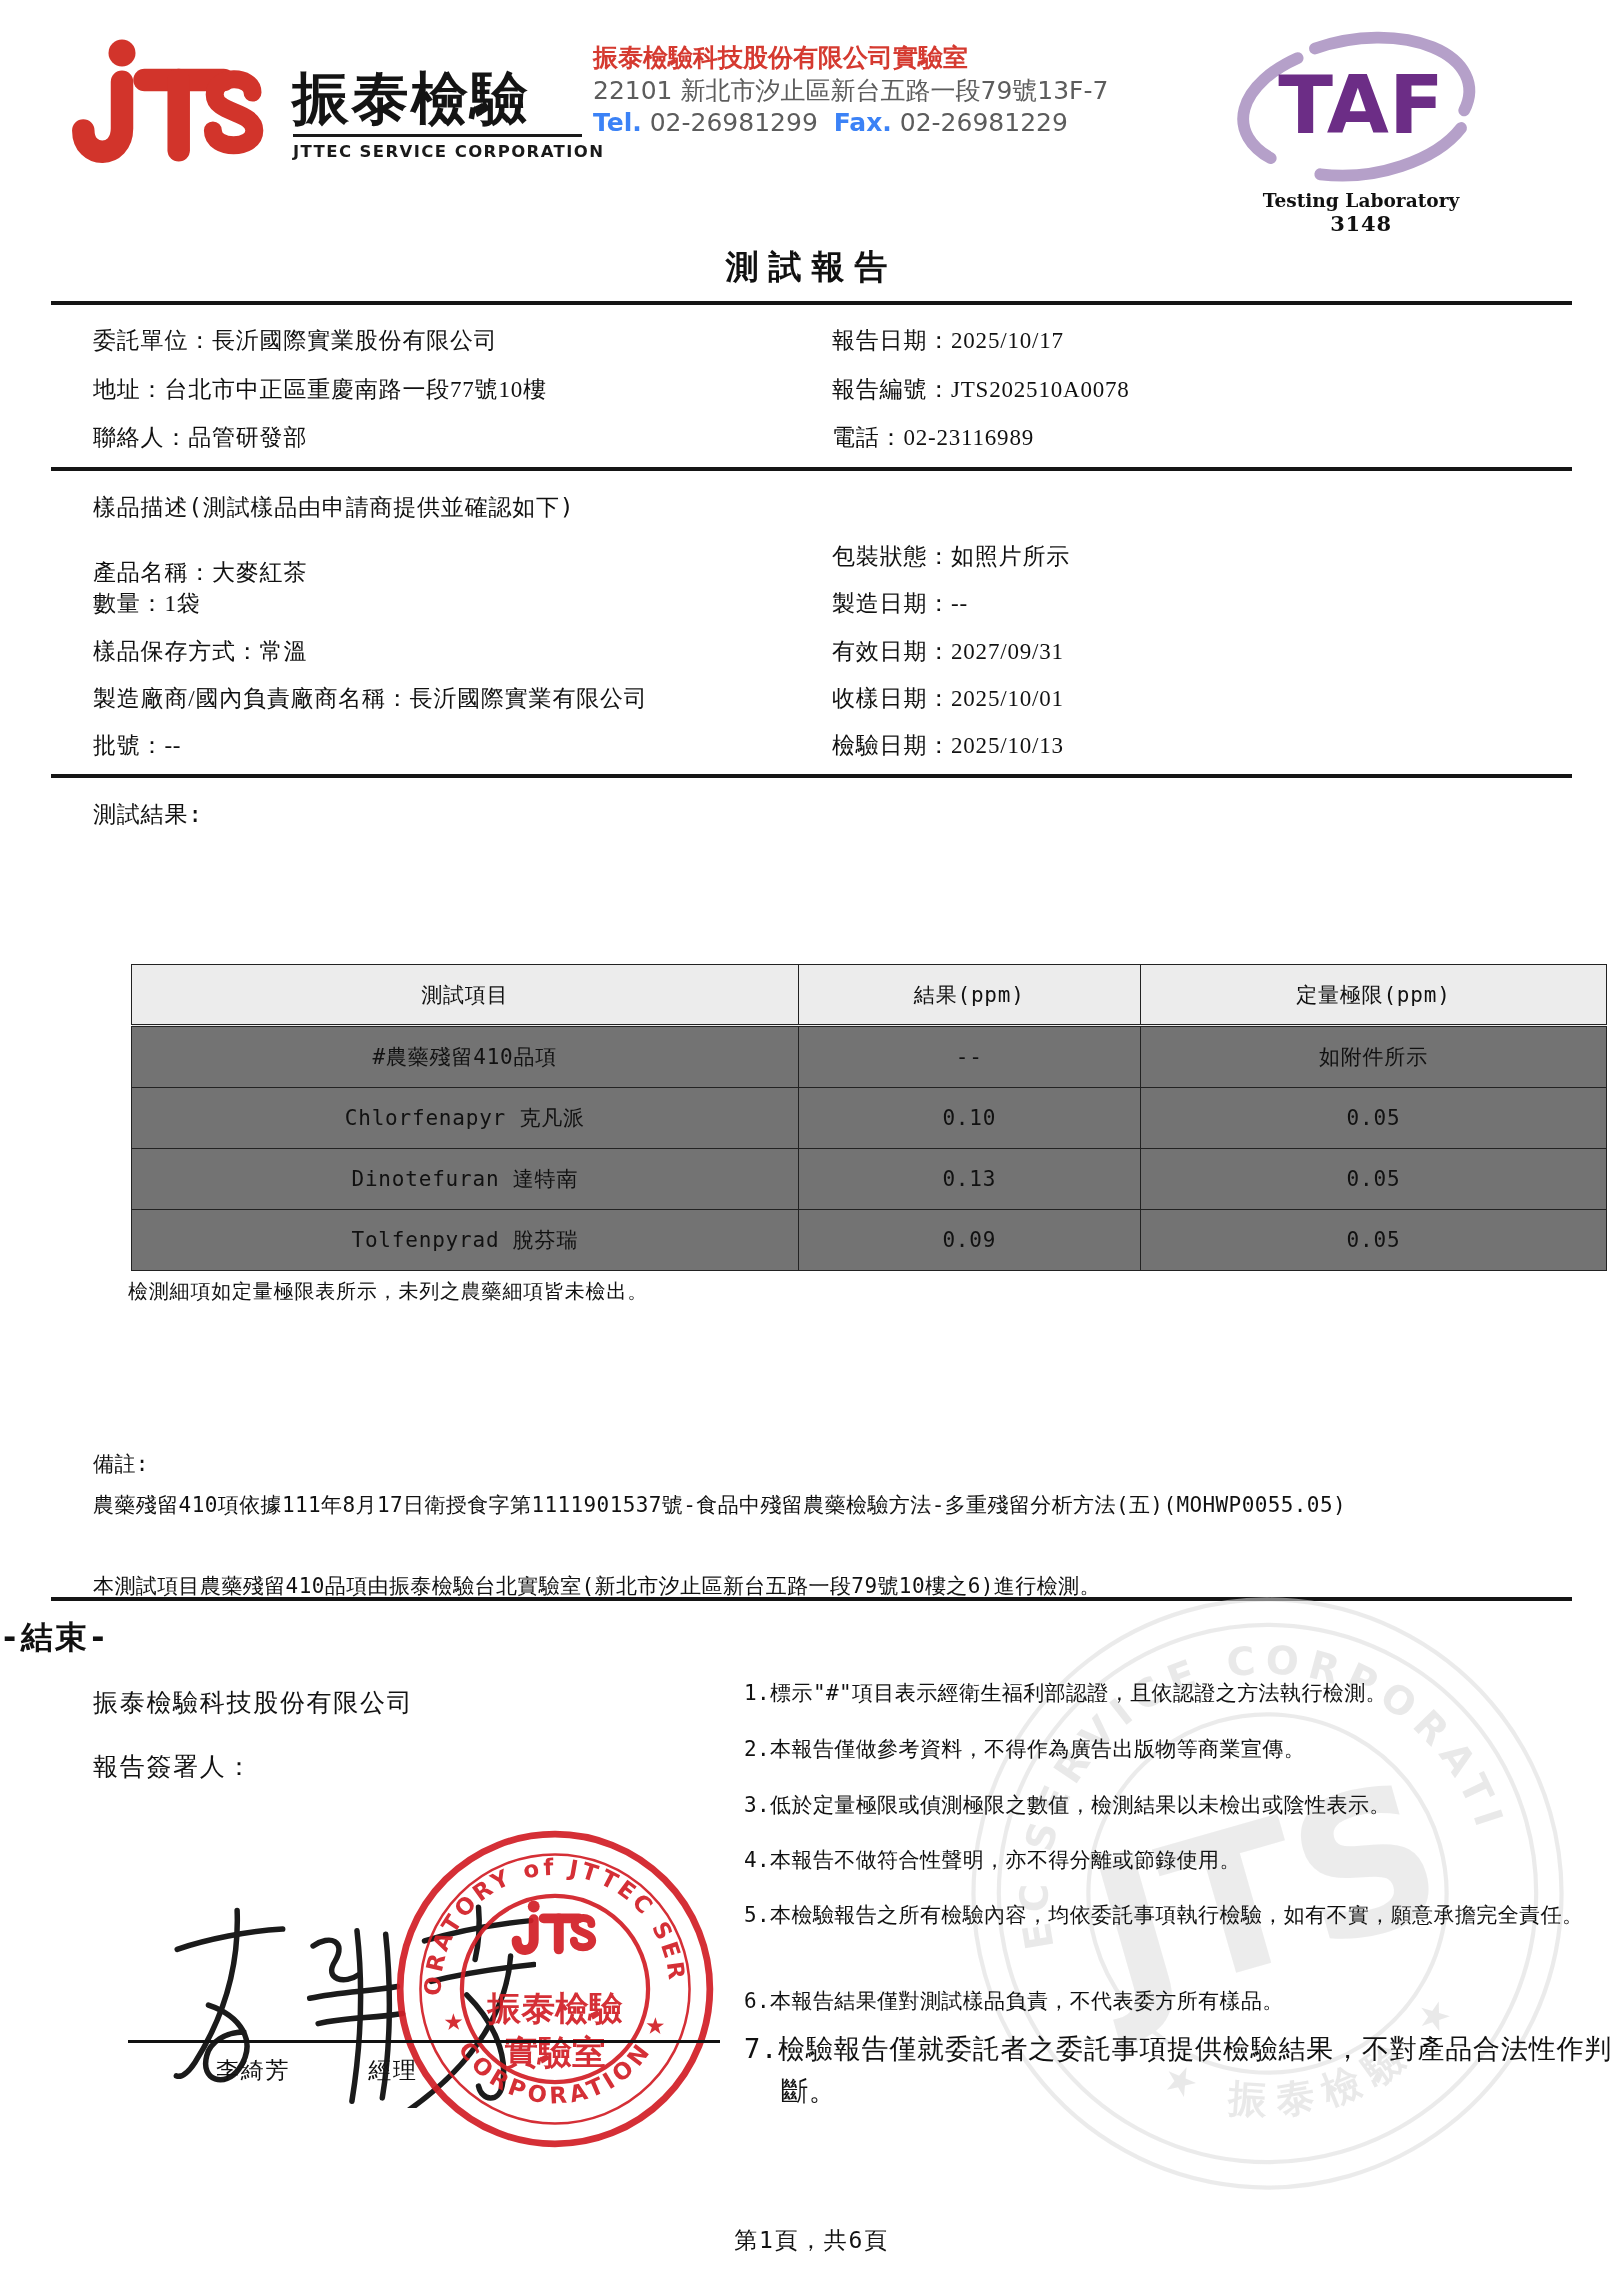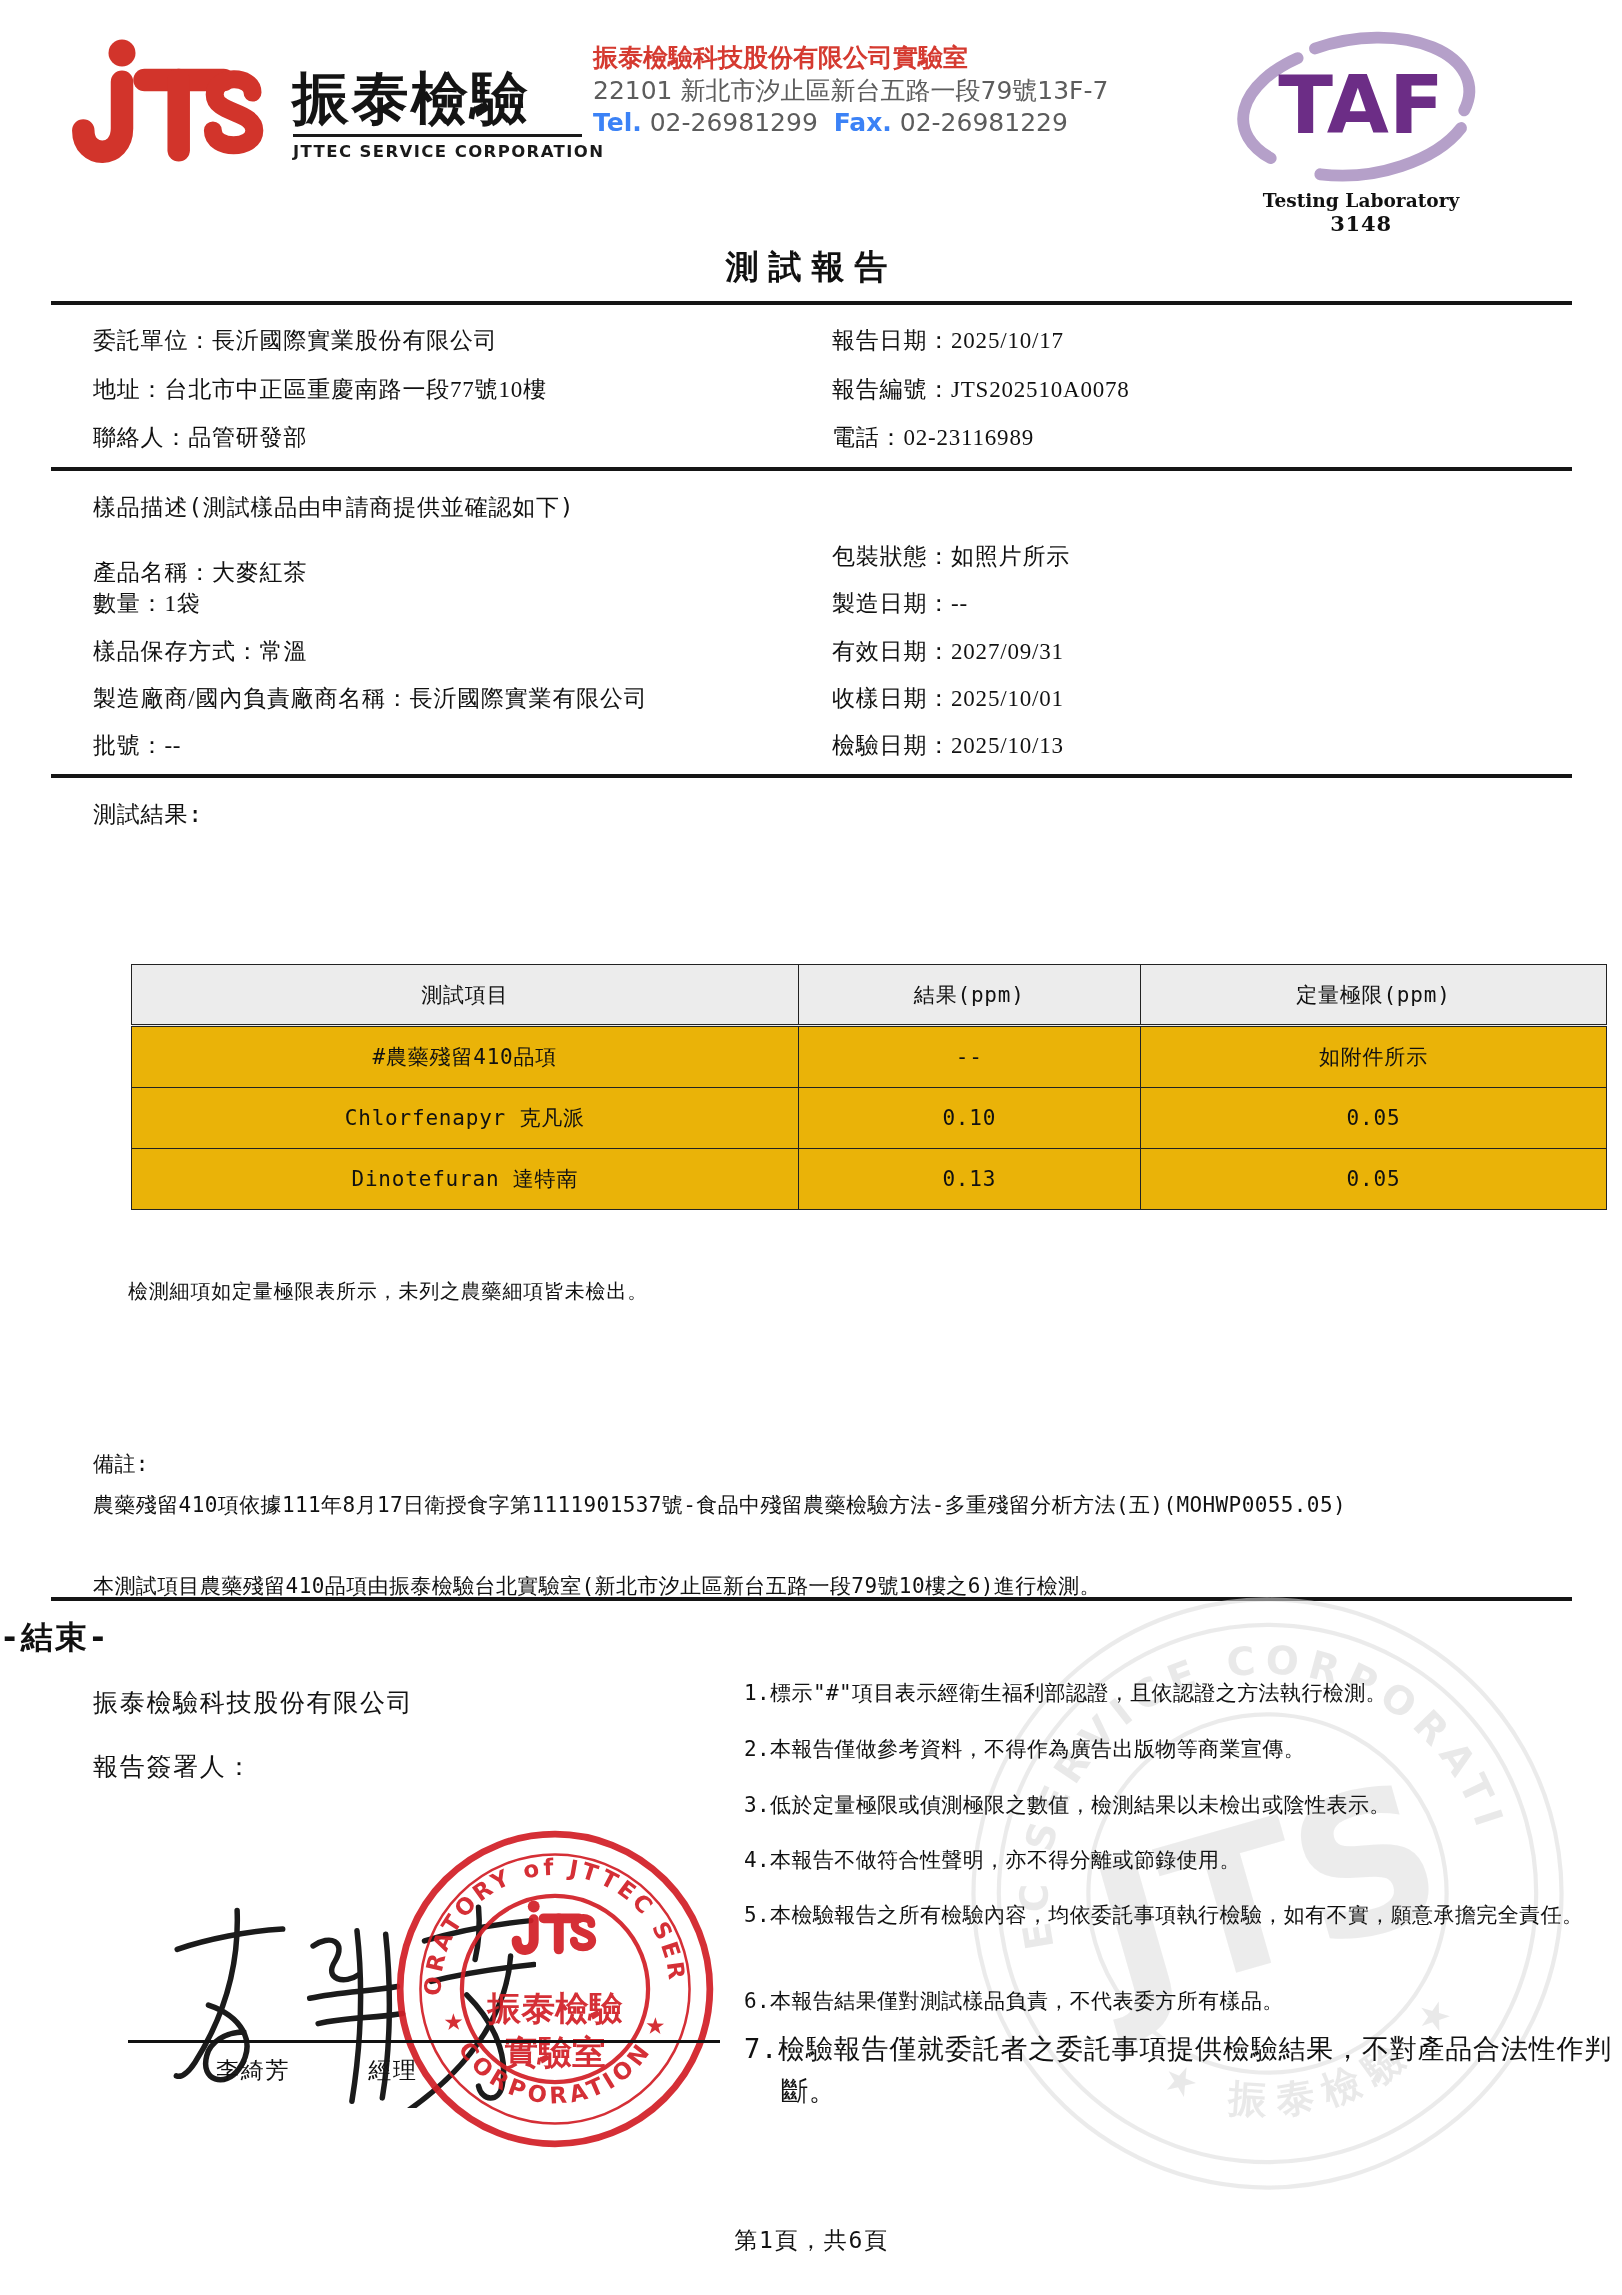--- a/index.html
+++ b/index.html
@@ -37,21 +37,21 @@
 
   .section-heading{position:absolute;font-size:23px;letter-spacing:0.8px;white-space:nowrap;}
 
   
   #results-table{position:absolute;left:131px;top:964px;width:1476px;border-collapse:collapse;table-layout:fixed;}
   #results-table th,#results-table td{
     border:1.7px solid #222;text-align:center;vertical-align:middle;
     font-size:21px;font-weight:normal;letter-spacing:0.8px;
   }
   #results-table th{background:#ececec;height:57px;border-bottom:3.4px double #222;}
-  #results-table td{height:58px;background:#eab308;}
+  #results-table td{height:58px;background:#737373;}
   .col-item{width:45.2%;} .col-result{width:23.2%;} .col-limit{width:31.6%;}
 
   .footnote{position:absolute;left:128px;top:1278px;font-size:20px;letter-spacing:0.8px;}
 
   
   .remark-line{position:absolute;left:93px;font-size:21px;white-space:nowrap;letter-spacing:0.4px;}
 
   
   #end-marker{left:0;right:0;top:1616px;text-align:left;font-size:32px;font-weight:600;letter-spacing:1.7px;}
   #company-name{left:93px;top:1686px;font-size:25px;letter-spacing:1.7px;}
@@ -192,20 +192,25 @@
         <td>如附件所示</td>
       </tr>
       <tr>
         <td>Chlorfenapyr 克凡派</td>
         <td>0.10</td>
         <td>0.05</td>
       </tr>
       <tr>
         <td>Dinotefuran 達特南</td>
         <td>0.13</td>
+        <td>0.05</td>
+      </tr>
+      <tr>
+        <td>Tolfenpyrad 脫芬瑞</td>
+        <td>0.09</td>
         <td>0.05</td>
       </tr>
     </tbody>
   </table>
 
   <div class="footnote t">檢測細項如定量極限表所示，未列之農藥細項皆未檢出。</div>
 
   <div class="remark-line t" style="top:1450px;">備註:</div>
   <div class="remark-line t" style="top:1491px;">農藥殘留410項依據111年8月17日衛授食字第1111901537號-食品中殘留農藥檢驗方法-多重殘留分析方法(五)(MOHWP0055.05)</div>
   <div class="remark-line t" style="top:1572px;">本測試項目農藥殘留410品項由振泰檢驗台北實驗室(新北市汐止區新台五路一段79號10樓之6)進行檢測。</div>

